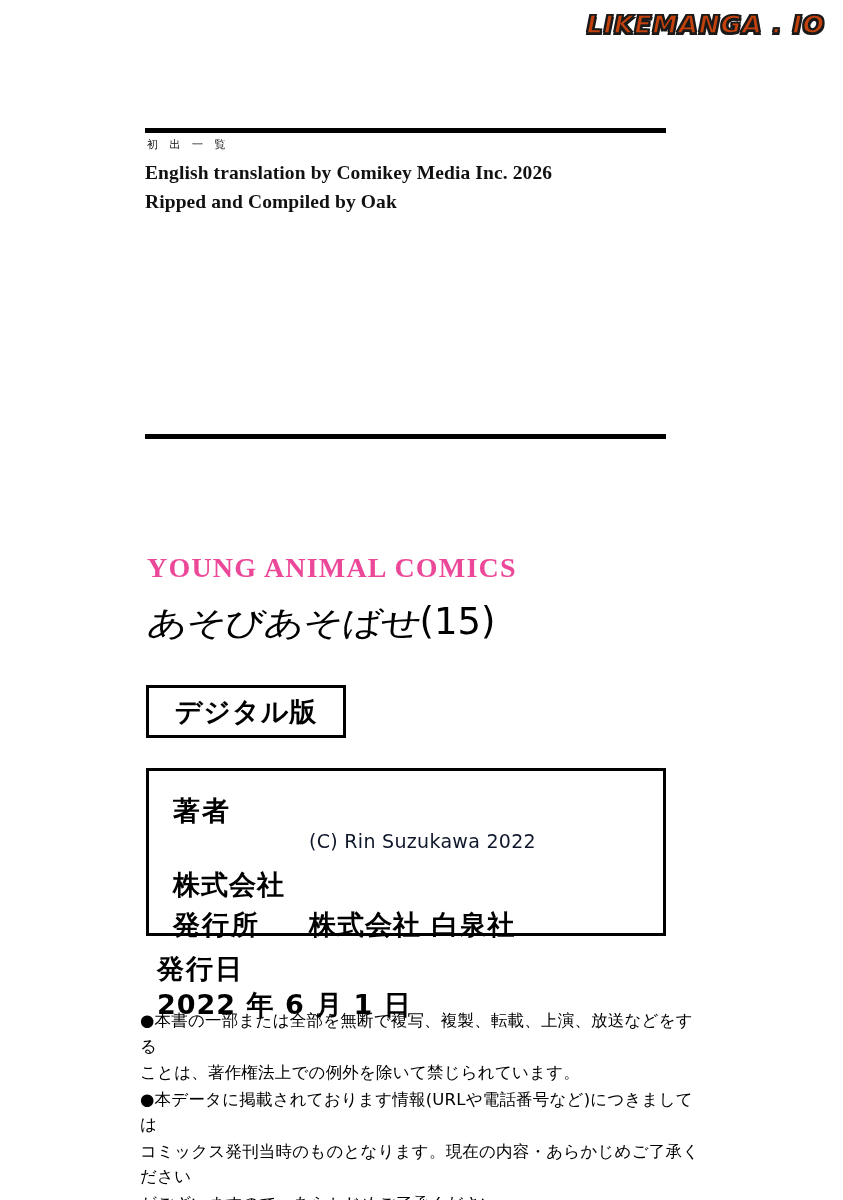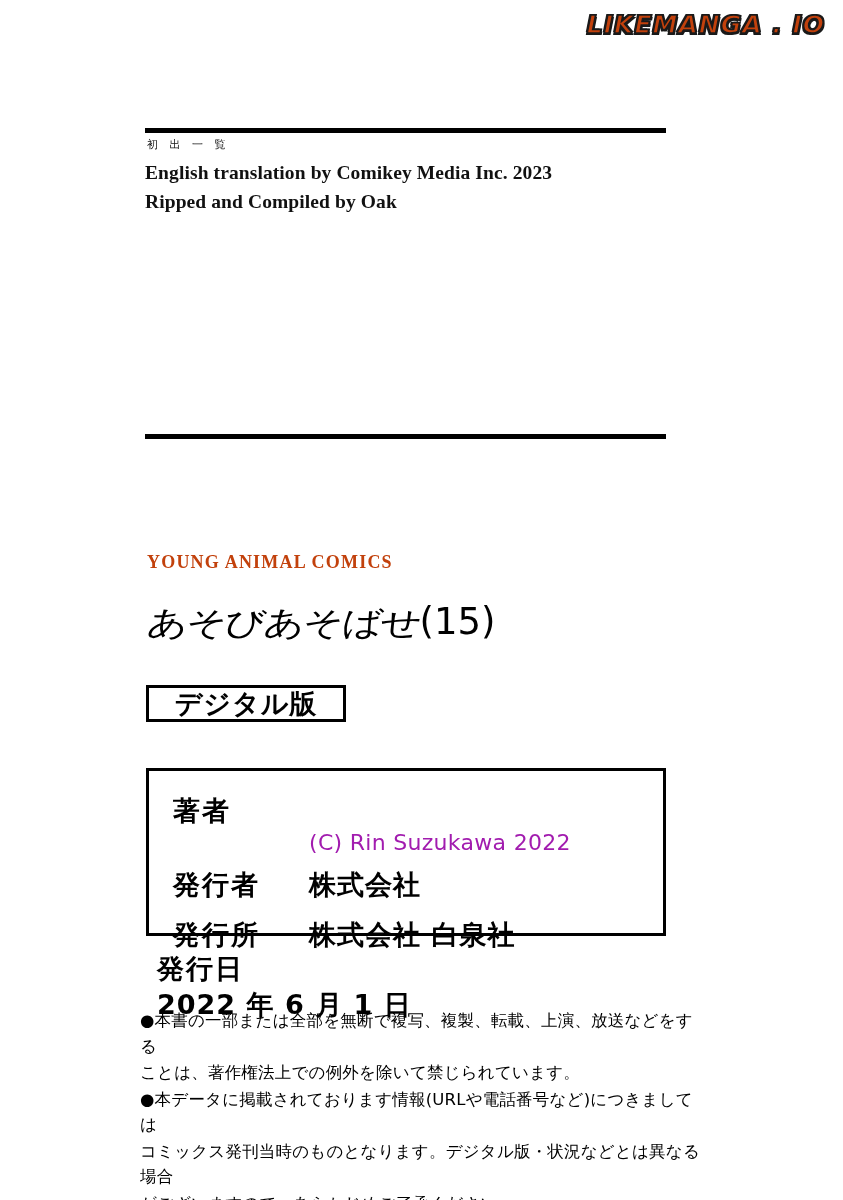--- a/index.html
+++ b/index.html
@@ -69,23 +69,23 @@
   #credit-1 { top: 162px; }
   #credit-2 { top: 191px; }
 
   
   .brand {
     position: absolute;
     left: 147px;
     top: 552px;
     font-family: "Liberation Serif", serif;
     font-weight: bold;
-    font-size: 18px;
+    font-size: 28px;
     letter-spacing: 1.2px;
-    color: #c2410c;
+    color: #ec4899;
   }
 
   
   .title-row {
     position: absolute;
     left: 145px;
     top: 590px;
     display: flex;
     align-items: flex-end;
   }
@@ -105,21 +105,21 @@
     margin-bottom: 2px;
     color: #000;
   }
 
   
   .digital-badge {
     position: absolute;
     left: 146px;
     top: 685px;
     width: 200px;
-    height: 37px;
+    height: 53px;
     border: 3px solid #000;
     display: flex;
     align-items: center;
     justify-content: center;
     box-sizing: border-box;
   }
   .digital-badge span {
     font-family: "DejaVu Sans", sans-serif;
     font-size: 27px;
     font-weight: bold;
@@ -150,31 +150,31 @@
     display: inline-block;
   }
   .imprint-value {
     font-family: "DejaVu Sans", sans-serif;
     font-size: 27px;
     font-weight: bold;
     letter-spacing: 1px;
   }
   #row-author   { left: 24px; top: 22px; }
   #row-pubr     { left: 24px; top: 96px; }
-  #row-pubhouse { left: 24px; top: 146px; justify-content: space-between; }
+  #row-pubhouse { left: 24px; top: 136px; justify-content: space-between; }
   #row-pubdate  { left: 8px; top: 180px; flex-direction: column; }
 
   .copyright-en {
     position: absolute;
     left: 160px;
     top: 59px;
     font-family: "DejaVu Sans", sans-serif;
-    font-size: 22px;
+    font-size: 19px;
     letter-spacing: 0.3px;
-    color: #a21caf;
+    color: #0f172a;
   }
 
   
   .notes {
     position: absolute;
     left: 140px;
     top: 1008px;
     width: 560px;
     font-family: "DejaVu Sans", sans-serif;
     font-size: 16.5px;
@@ -184,54 +184,53 @@
   }
   .notes p { margin: 0 0 1px 0; }
 </style>
 </head>
 <body>
 
 <div class="watermark">LIKEMANGA . IO</div>
 
 <div class="rule" id="rule-top"></div>
 <div class="shoshutsu">初 出 一 覧</div>
-<div class="credit-line" id="credit-1">English translation by Comikey Media Inc. 2023</div>
+<div class="credit-line" id="credit-1">English translation by Comikey Media Inc. 2026</div>
 <div class="credit-line" id="credit-2">Ripped and Compiled by Oak</div>
 <div class="rule" id="rule-bottom"></div>
 
 <div class="brand">YOUNG  ANIMAL  COMICS</div>
 
 <div class="title-row">
   <span class="title-script">あそびあそばせ</span>
   <span class="volume">(15)</span>
 </div>
 
 <div class="digital-badge">
   <span>デジタル版</span>
 </div>
 
 <div class="imprint-box">
   <div class="imprint-row" id="row-author">
     <span class="imprint-label">著者</span>
   </div>
   <div class="copyright-en">(C) Rin Suzukawa 2022</div>
   <div class="imprint-row" id="row-pubr">
-    <span class="imprint-label">発行者</span>
     <span class="imprint-value">株式会社</span>
   </div>
   <div class="imprint-row" id="row-pubhouse">
     <span class="imprint-label">発行所</span>
     <span class="imprint-value">株式会社 白泉社</span>
   </div>
   <div class="imprint-row" id="row-pubdate">
     <span class="imprint-label">発行日</span>
     <span class="imprint-value">2022 年 6 月 1 日</span>
   </div>
 </div>
 
 <div class="notes">
   <p>●本書の一部または全部を無断で複写、複製、転載、上演、放送などをする</p>
   <p>ことは、著作権法上での例外を除いて禁じられています。</p>
   <p>●本データに掲載されております情報(URLや電話番号など)につきましては</p>
-  <p>コミックス発刊当時のものとなります。デジタル版・状況などとは異なる場合</p>
+  <p>コミックス発刊当時のものとなります。現在の内容・あらかじめご了承ください</p>
   <p>がございますので、あらかじめご了承ください。</p>
 
 </div>
 
 </body></html>

